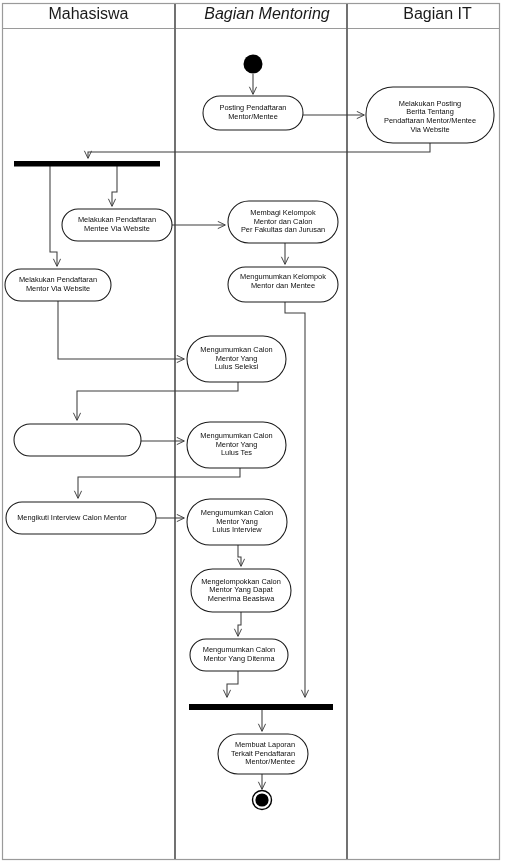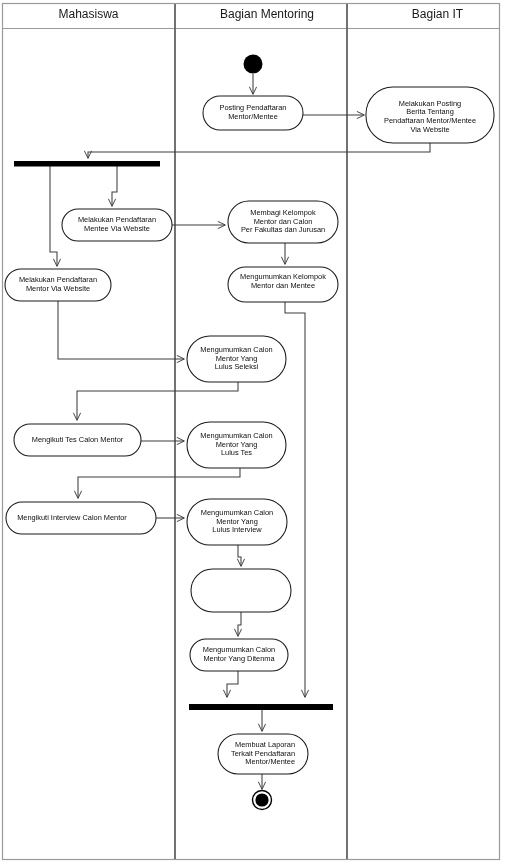--- a/index.html
+++ b/index.html
@@ -8,21 +8,21 @@
   #canvas{
     position:relative;
     width:510px;height:867px;
     background:#ffffff;
     overflow:hidden;
   }
   #diagram-svg{position:absolute;left:0;top:0;}
   .lane-title{
     position:absolute;
     text-align:center;
-    font-size:12px;
+    font-size:16px;
     color:#1a1a1a;
     line-height:14px;
     white-space:nowrap;
   }
   .node-label{
     position:absolute;
     text-align:center;
     font-size:7.4px;
     line-height:8.6px;
     color:#0d0d0d;
@@ -132,21 +132,21 @@
       <rect x="189" y="704" width="144" height="6" fill="#000000"></rect>
 
       <g>
         <circle cx="262" cy="800" r="9.5" fill="#ffffff" stroke="#000000" stroke-width="1.4"></circle>
         <circle cx="262" cy="800" r="6.6" fill="#000000"></circle>
       </g>
     </g>
   </svg>
 
   <div class="lane-title" style="left:2px;top:7px;width:173px;">Mahasiswa</div>
-  <div class="lane-title" style="left:175px;top:7px;width:184px;">Bagian Mentoring</div>
+  <div class="lane-title" style="left:175px;top:7px;width:184px;font-style:italic;">Bagian Mentoring</div>
   <div class="lane-title" style="left:347px;top:7px;width:181px;text-align:center;">Bagian IT</div>
 
   <div class="node-label" style="left:203px;top:96px;width:100px;height:34px;">Posting Pendaftaran
 Mentor/Mentee</div>
 
   <div class="node-label" style="left:366px;top:87px;width:128px;height:60px;">Melakukan Posting
 Berita Tentang
 Pendaftaran Mentor/Mentee
 Via Website</div>
 
@@ -160,32 +160,34 @@
 Mentor dan Calon
 Per Fakultas dan Jurusan</div>
 
   <div class="node-label" style="left:227px;top:267px;width:112px;height:30px;">Mengumumkan Kelompok
 Mentor dan Mentee</div>
 
   <div class="node-label" style="left:186px;top:336px;width:101px;height:46px;">Mengumumkan Calon
 Mentor Yang
 Lulus Seleksi</div>
 
-  <div class="node-label" style="left:14px;top:424px;width:127px;height:32px;">Mengikuti Tes Calon Mentor</div>
 
   <div class="node-label" style="left:186px;top:422px;width:101px;height:46px;">Mengumumkan Calon
 Mentor Yang
 Lulus Tes</div>
 
   <div class="node-label" style="left:6px;top:502px;width:132px;height:32px;text-align:center;">Mengikuti Interview Calon Mentor</div>
 
   <div class="node-label" style="left:186px;top:499px;width:102px;height:46px;">Mengumumkan Calon
 Mentor Yang
 Lulus Interview</div>
 
+  <div class="node-label" style="left:189px;top:569px;width:104px;height:43px;">Mengelompokkan Calon
+Mentor Yang Dapat
+Menerima Beasiswa</div>
 
   <div class="node-label" style="left:189px;top:639px;width:100px;height:32px;">Mengumumkan Calon
 Mentor Yang Ditenma</div>
 
   <div class="node-label" style="left:216px;top:734px;width:94px;height:40px;text-align:right;">Membuat Laporan
 Terkait Pendaftaran
 Mentor/Mentee</div>
 
 </div>
 

